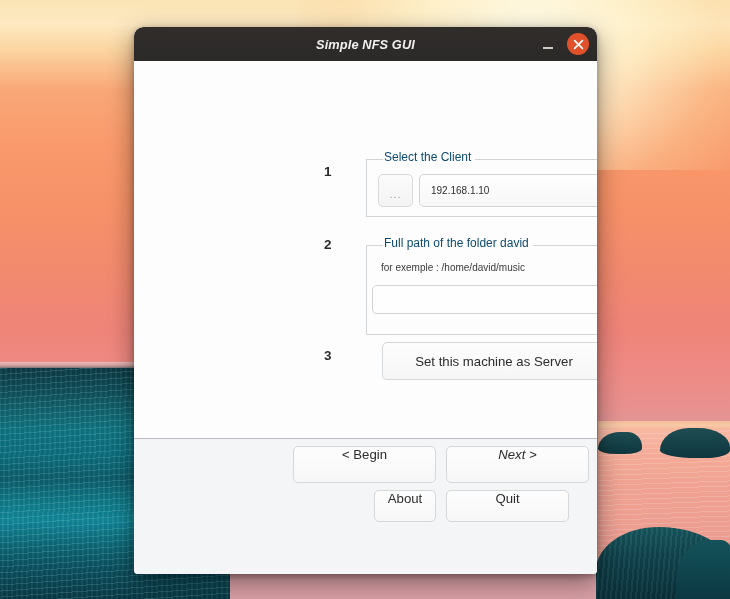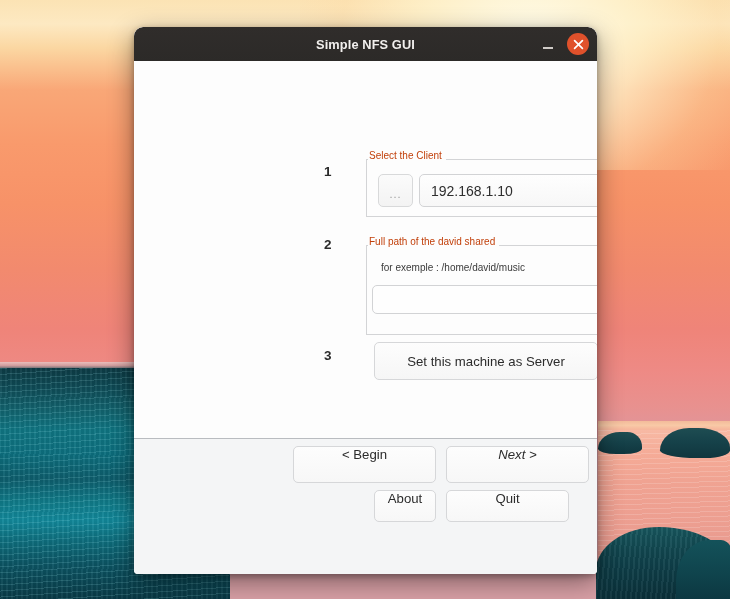--- a/index.html
+++ b/index.html
@@ -148,20 +148,21 @@
     border-radius: 9px 9px 0 0;
     display: flex;
     align-items: center;
     justify-content: center;
   }
   #title-text {
     color: #f2f0ee;
     font-size: 12.8px;
     font-weight: bold;
     letter-spacing: 0.1px;
+    font-style: italic;
   }
   #win-controls {
     position: absolute;
     right: 8px; top: 0; height: 34px;
     display: flex; align-items: center; gap: 8px;
   }
   #btn-min {
     width: 22px; height: 22px;
     display: flex; align-items: center; justify-content: center;
     border-radius: 50%;
@@ -193,25 +194,25 @@
   }
 
   
   .frame {
     position: absolute;
     border: 1px solid #d3d4d6;
     background: transparent;
   }
   .frame-label {
     position: absolute;
-    top: -10px; left: 1px;
+    top: -10px; left: 16px;
     background: #fdfdfd;
     padding: 0 4px 0 1px;
-    font-size: 10px;
-    color: #c2410c;
+    font-size: 12px;
+    color: #0c4a6e;
     white-space: nowrap;
   }
 
   
   #dots-button {
     position: absolute;
     left: 244px; top: 113px;
     width: 33px; height: 31px;
     border: 1px solid #d8d9da;
     border-radius: 5px;
@@ -231,21 +232,21 @@
     width: 253px; height: 31px;
     border: 1px solid #d2d3d5;
     border-radius: 5px;
     background: linear-gradient(to bottom, #fefefe 0%, #f7f7f7 100%);
     display: flex; align-items: center;
     cursor: pointer;
   }
   #client-combo-value {
     flex: 1;
     padding-left: 11px;
-    font-size: 14px;
+    font-size: 10px;
     color: #2e2e2e;
   }
 
   
   #path-hint {
     position: absolute;
     left: 247px; top: 201px;
     font-size: 10px;
     color: #3b3b3b;
   }
@@ -260,21 +261,21 @@
     font-family: "Liberation Sans", sans-serif;
     font-size: 13px;
     color: #2e2e2e;
     padding: 0 9px;
     outline: none;
   }
 
   
   #server-button {
     position: absolute;
-    left: 240px; top: 281px;
+    left: 248px; top: 281px;
     width: 222px; height: 36px;
     border: 1px solid #d6d7d9;
     border-radius: 5px;
     background: linear-gradient(to bottom, #fdfdfd 0%, #f6f6f6 100%);
     display: flex; align-items: center; justify-content: center;
     font-size: 13.2px;
     color: #2c2c2c;
     cursor: pointer;
   }
 
@@ -339,21 +340,21 @@
       <div id="dots-button">
         <span>...</span>
       </div>
       <div id="client-combo">
         <div id="client-combo-value">192.168.1.10</div>
 
       </div>
 
       <div class="step-num" style="left:190px; top:176px;">2</div>
       <div class="frame" style="left:232px; top:184px; width:311px; height:88px;">
-        <div class="frame-label">Full path of the david shared</div>
+        <div class="frame-label">Full path of the folder david</div>
       </div>
       <div id="path-hint">for exemple : /home/david/music</div>
       <input id="path-input" type="text" placeholder="" style="">
 
       <div class="step-num" style="left:190px; top:287px;">3</div>
       <div id="server-button">
         <span>Set this machine as Server</span>
       </div>
     </div>
 

